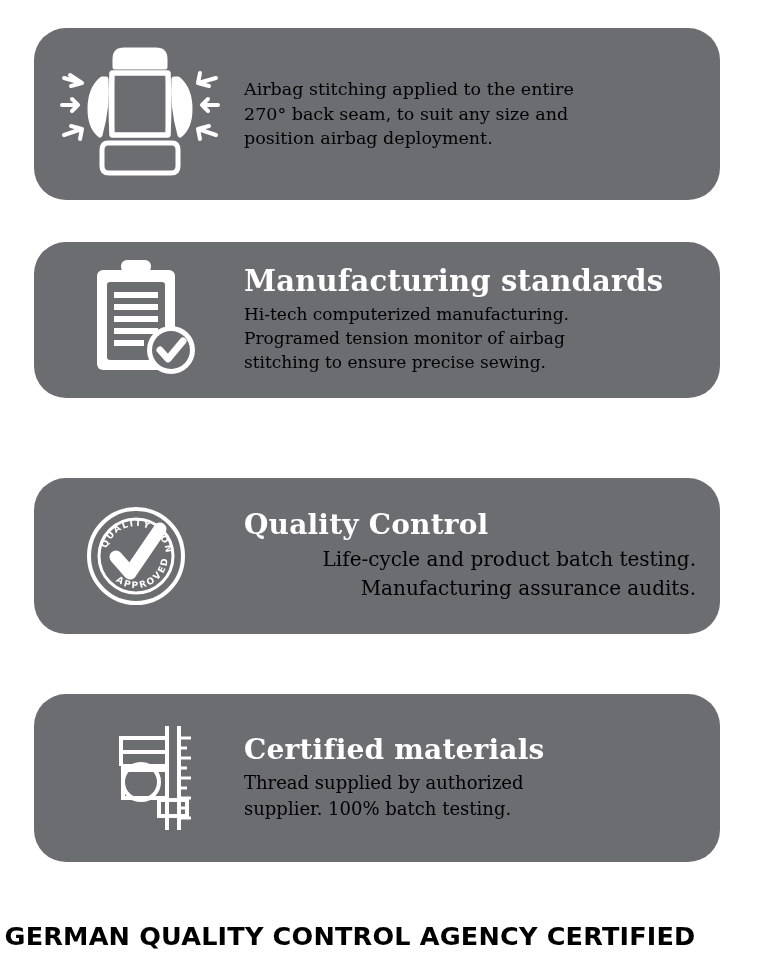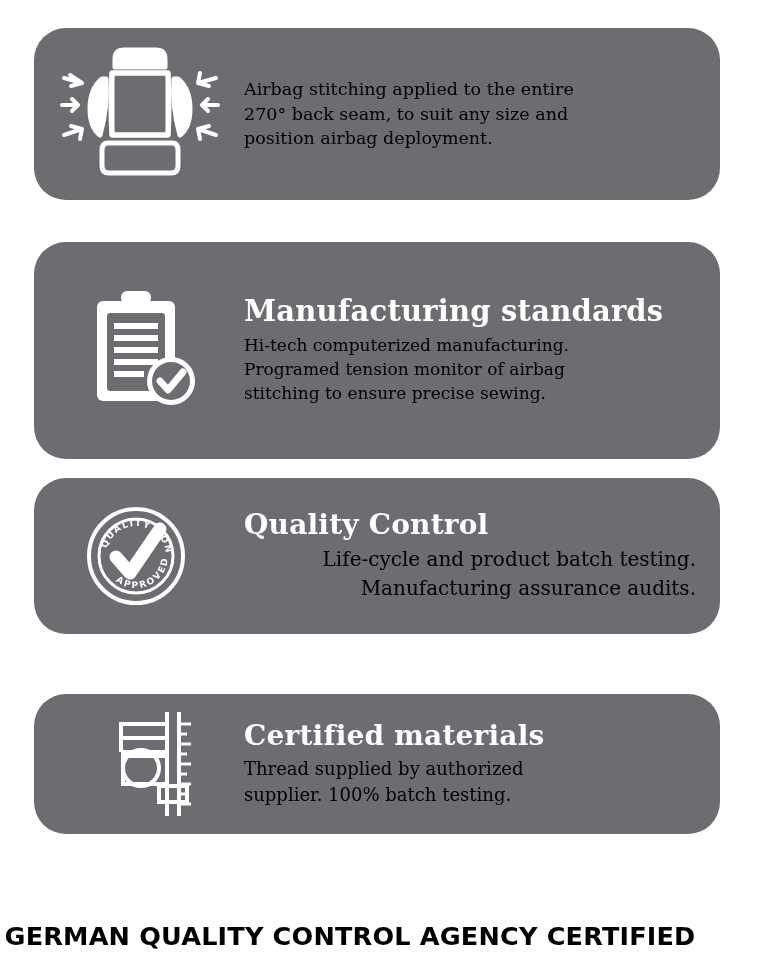--- a/index.html
+++ b/index.html
@@ -32,23 +32,23 @@
     left: 34px;
     width: 686px;
     background: #6b6d70;
     border-radius: 32px;
     display: flex;
     flex-direction: row;
     align-items: center;
     box-sizing: border-box;
   }
   .card-1 { top: 28px;  height: 172px; }
-  .card-2 { top: 242px; height: 217px; }
+  .card-2 { top: 242px; height: 156px; }
   .card-3 { top: 478px; height: 156px; }
-  .card-4 { top: 694px; height: 140px; }
+  .card-4 { top: 694px; height: 168px; }
 
   .icon-wrap {
     flex: 0 0 auto;
     width: 210px;
     display: flex;
     align-items: center;
     justify-content: center;
   }
   .text-wrap {
     flex: 1 1 auto;

